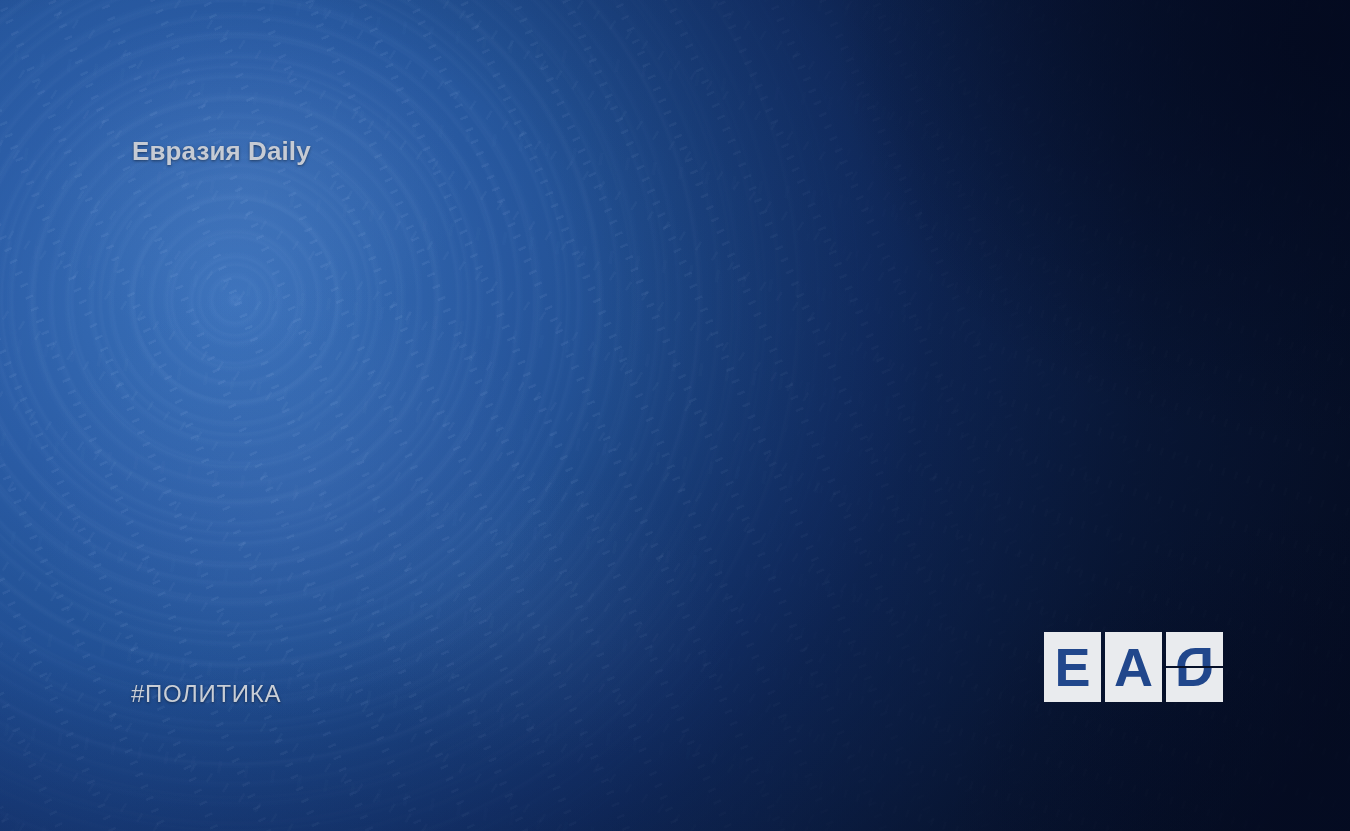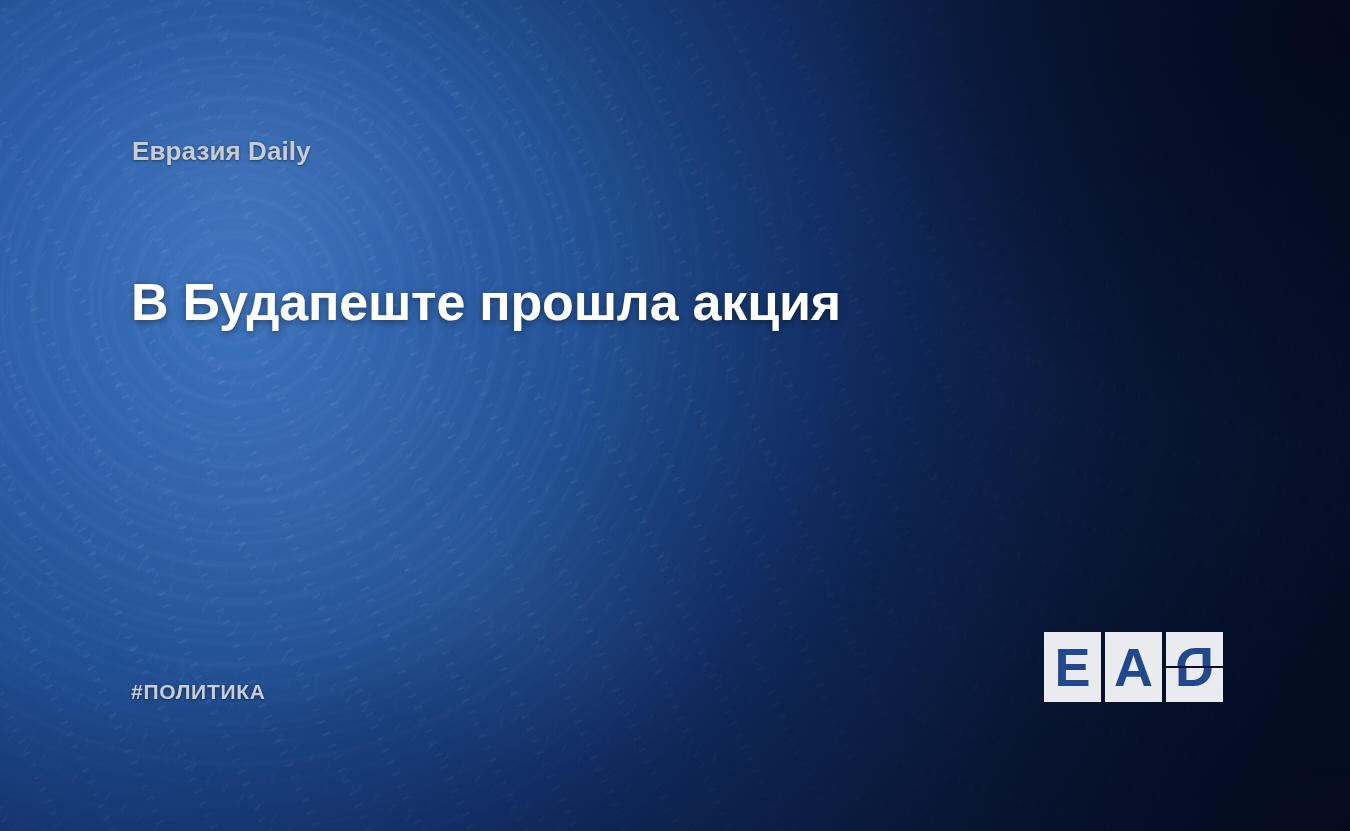--- a/index.html
+++ b/index.html
@@ -178,22 +178,22 @@
     color: #ffffff;
     letter-spacing: -0.2px;
     text-shadow: 0 2px 7px rgba(0,0,0,0.42);
   }
   .headline .line { display: block; white-space: nowrap; }
 
   .tag {
     position: absolute;
     left: 131px;
     top: 680px;
-    font-size: 21px;
-    font-weight: bold;
+    font-size: 24px;
+    font-weight: normal;
     color: #c9ced6;
     letter-spacing: 0.7px;
     white-space: nowrap;
     text-shadow: 0 1px 3px rgba(0,0,0,0.45);
   }
 
   
   .logo {
     position: absolute;
     left: 1044px;
@@ -265,21 +265,20 @@
   </div>
   <div class="bg-glow"></div>
   <div class="bg-vignette"></div>
   <div class="bg-corner-dark"></div>
 
   <div class="content">
 
     <div class="brand">Евразия Daily</div>
 
     <div class="headline">
-      <span class="line">В Будапеште прошла акция</span>
     </div>
 
     <div class="tag">#ПОЛИТИКА</div>
 
     <div class="logo">
       <div class="logo-tile">
         <span class="glyph">E</span>
       </div>
       <div class="logo-tile">
         <span class="glyph">A</span>

